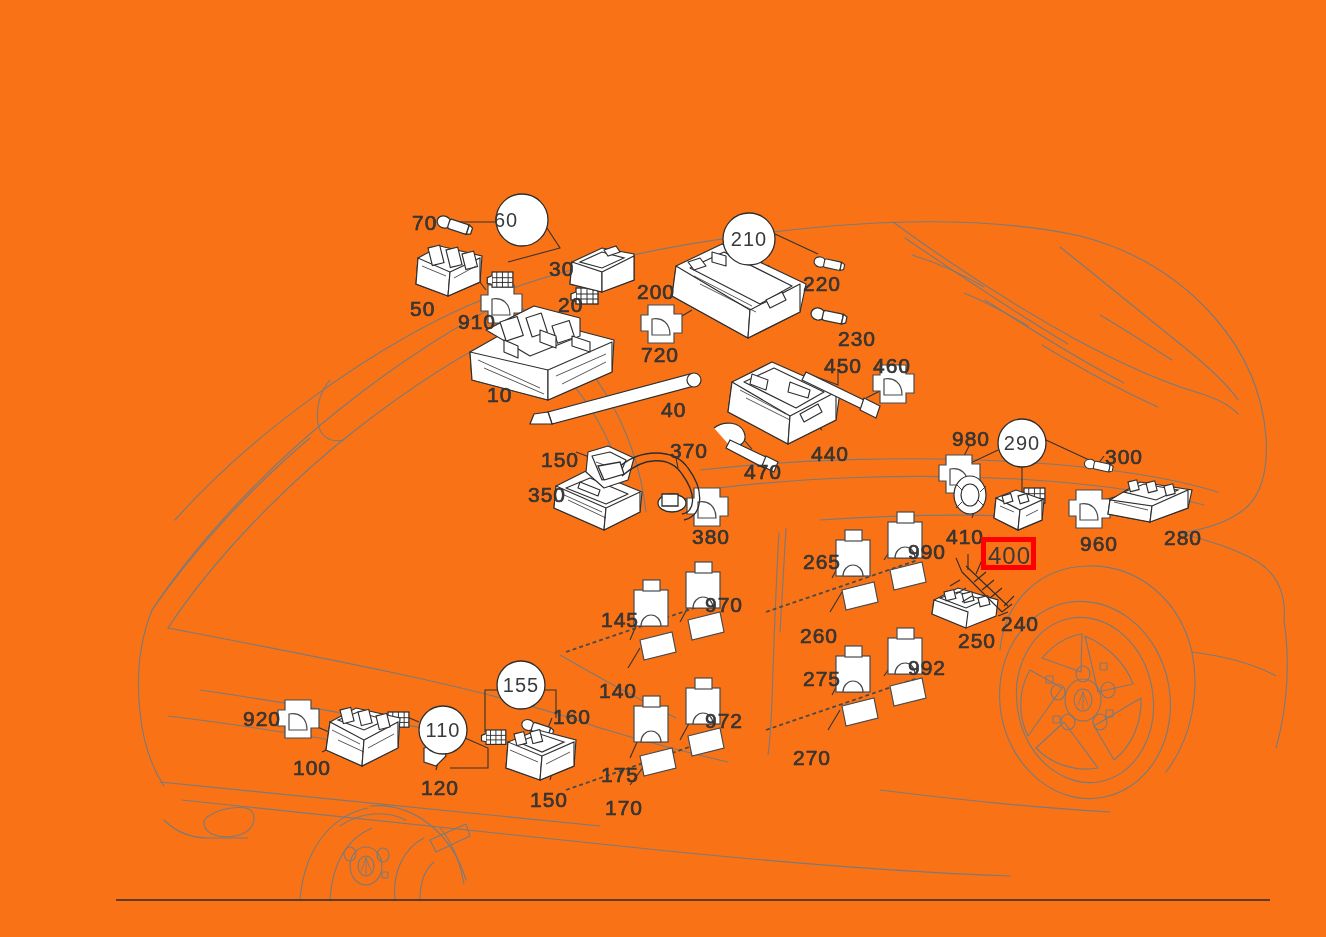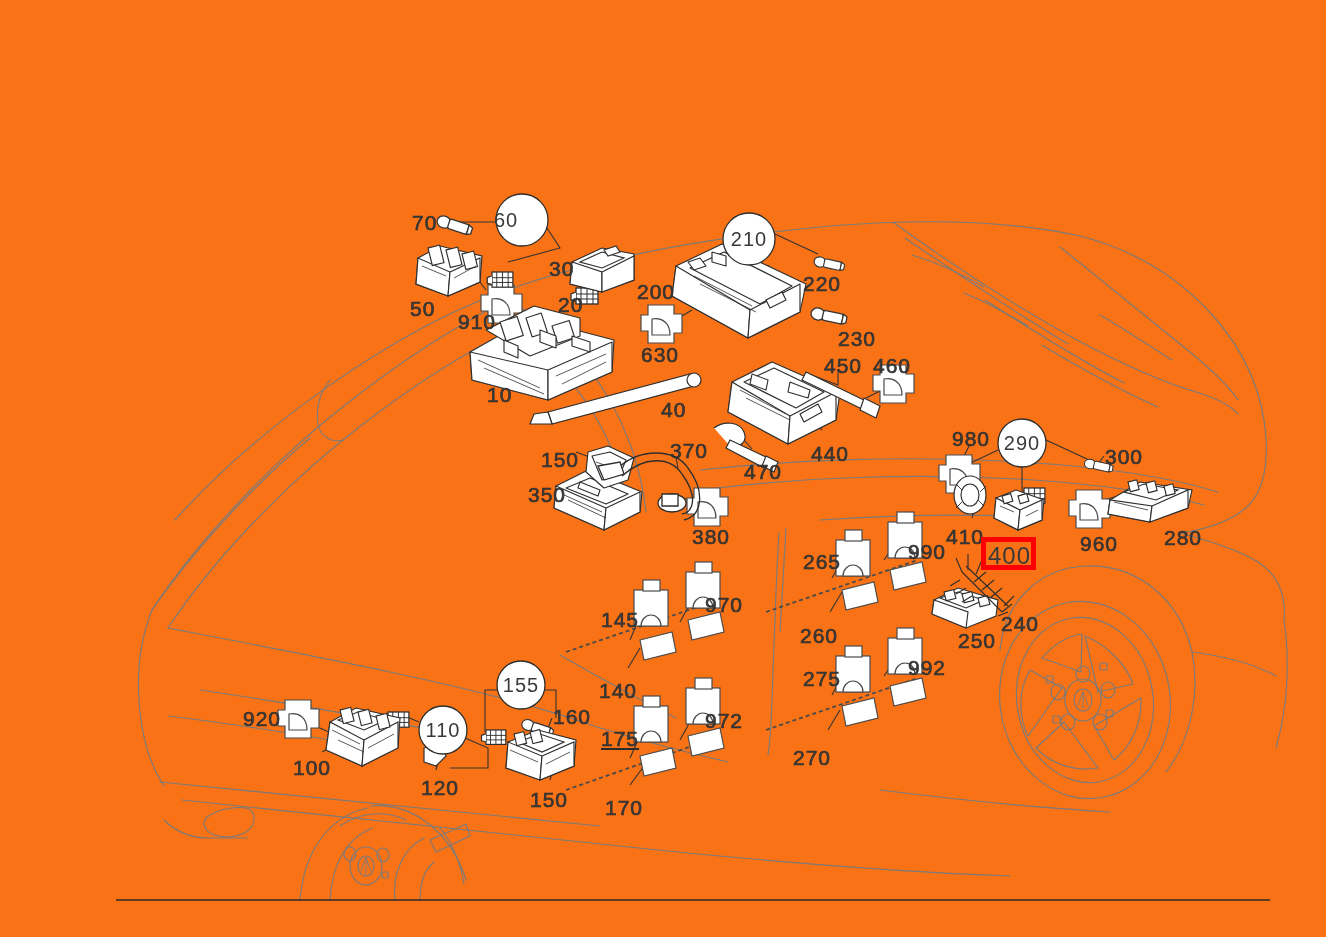--- a/index.html
+++ b/index.html
@@ -563,21 +563,21 @@
       <circle cx="443" cy="730" r="24" fill="#ffffff" stroke="#2e2e2e" stroke-width="1.3"></circle>
     </svg>
 
   <div id="labels">
       <div class="lbl" style="left: 412px; top: 212px;">70</div>
       <div class="lbl" style="left: 410px; top: 285px; margin-top: 13px;">50</div>
       <div class="lbl" style="left: 458px; top: 311px;">910</div>
       <div class="lbl" style="left: 549px; top: 258px;">30</div>
       <div class="lbl" style="left: 558px; top: 294px;">20</div>
       <div class="lbl" style="left: 637px; top: 281px;">200</div>
-      <div class="lbl" style="left: 641px; top: 344px;">630</div>
+      <div class="lbl" style="left: 641px; top: 344px;">720</div>
       <div class="lbl" style="left: 487px; top: 384px;">10</div>
       <div class="lbl" style="left: 649px; top: 399px; margin-left: 12px;">40</div>
       <div class="lbl" style="left: 803px; top: 273px;">220</div>
       <div class="lbl" style="left: 838px; top: 328px;">230</div>
       <div class="lbl" style="left: 824px; top: 355px;">450</div>
       <div class="lbl" style="left: 873px; top: 355px;">460</div>
       <div class="lbl" style="left: 670px; top: 440px;">370</div>
       <div class="lbl" style="left: 541px; top: 449px;">150</div>
       <div class="lbl" style="left: 528px; top: 484px;">350</div>
       <div class="lbl" style="left: 692px; top: 526px;">380</div>
@@ -592,21 +592,21 @@
       <div class="lbl" style="left: 908px; top: 541px;">990</div>
       <div class="lbl" style="left: 800px; top: 625px;">260</div>
       <div class="lbl" style="left: 958px; top: 630px;">250</div>
       <div class="lbl" style="left: 1001px; top: 613px;">240</div>
       <div class="lbl" style="left: 601px; top: 609px;">145</div>
       <div class="lbl" style="left: 705px; top: 594px;">970</div>
       <div class="lbl" style="left: 599px; top: 680px;">140</div>
       <div class="lbl" style="left: 803px; top: 668px;">275</div>
       <div class="lbl" style="left: 908px; top: 657px;">992</div>
       <div class="lbl" style="left: 793px; top: 747px;">270</div>
-      <div class="lbl" style="left: 601px; top: 728px; text-decoration: underline;">175</div>
+      <div class="lbl" style="left: 601px; top: 764px;">175</div>
       <div class="lbl" style="left: 705px; top: 710px;">972</div>
       <div class="lbl" style="left: 605px; top: 797px;">170</div>
       <div class="lbl" style="left: 530px; top: 789px;">150</div>
       <div class="lbl" style="left: 553px; top: 706px;">160</div>
       <div class="lbl" style="left: 421px; top: 777px;">120</div>
       <div class="lbl" style="left: 293px; top: 757px;">100</div>
       <div class="lbl" style="left: 243px; top: 708px;">920</div>
     </div>
 
   <div id="callouts">

